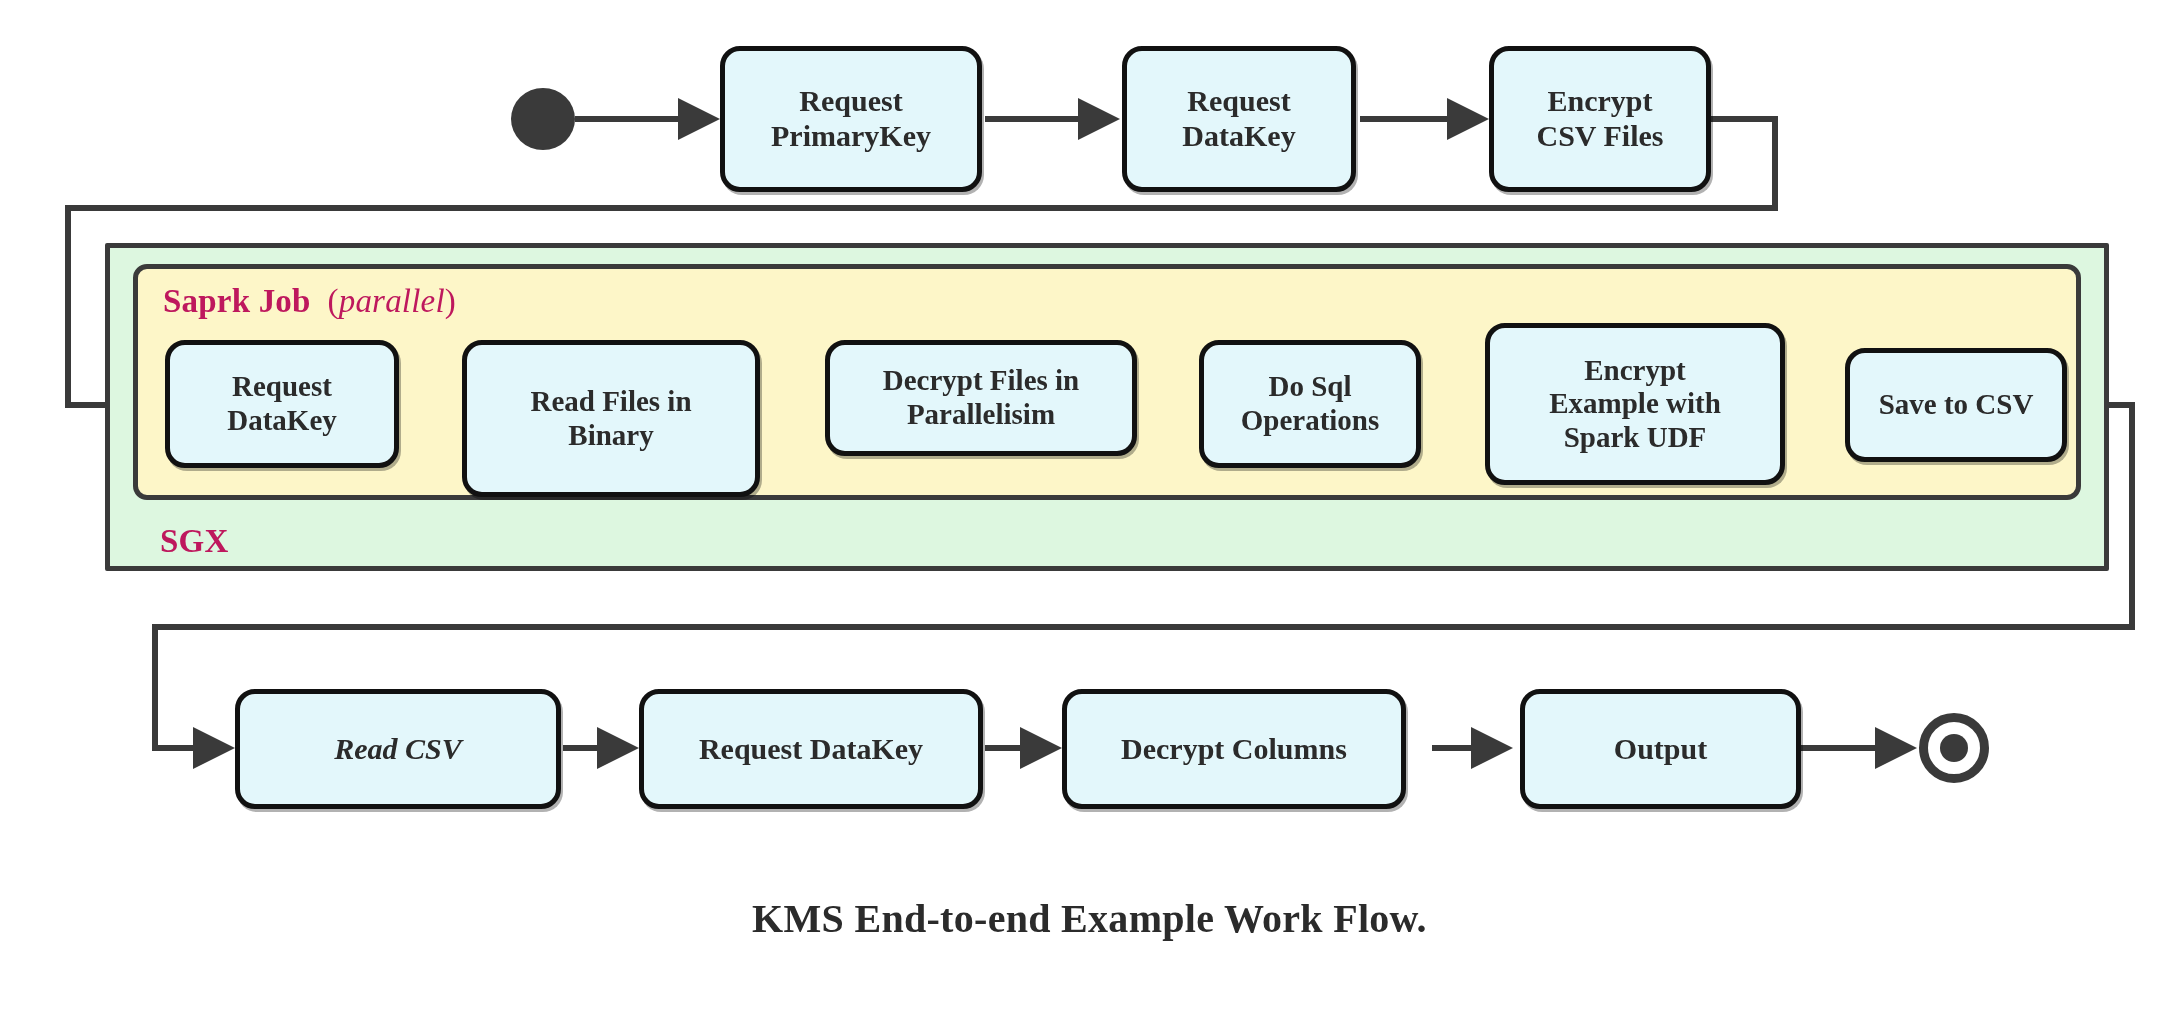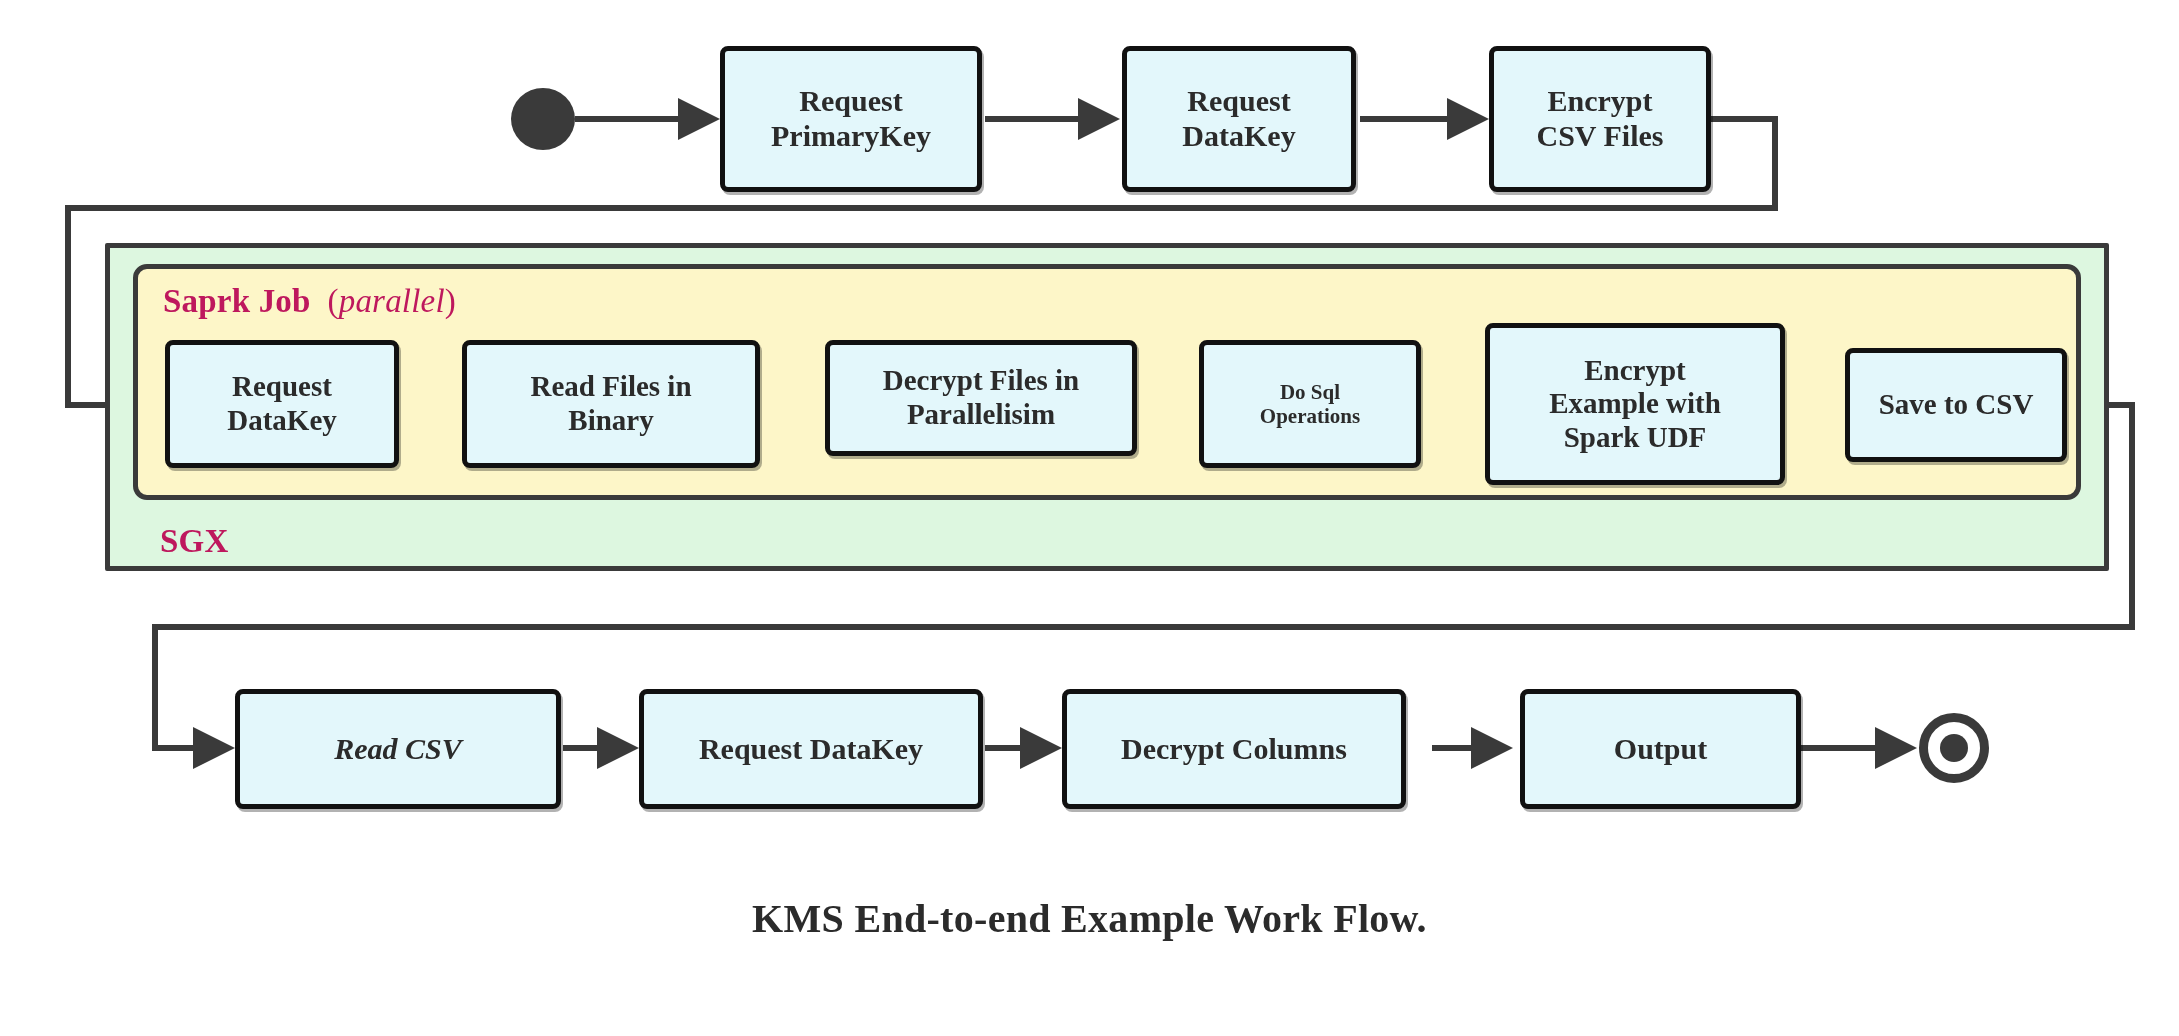--- a/index.html
+++ b/index.html
@@ -64,21 +64,21 @@
     font-style: italic;
     font-weight: normal;
   }
 
   
   .node {
     position: absolute;
     box-sizing: border-box;
     background: #e3f7fb;
     border: 5px solid #111111;
-    border-radius: 8px;
+    border-radius: 20px;
     display: flex;
     align-items: center;
     justify-content: center;
     text-align: center;
     color: #2b2b2b;
     font-weight: bold;
     font-size: 30px;
     line-height: 1.16;
     padding: 4px 8px;
     box-shadow: 2px 3px 0 rgba(0,0,0,0.30);
@@ -185,35 +185,35 @@
     <span>Saprk Job</span><span>&nbsp;&nbsp;</span><span class="paren">(</span><span class="ital">parallel</span><span class="paren">)</span>
   </div>
 
   <div class="node" style="left:165px; top:340px; width:234px; height:128px; font-size:29px;">
     <div>
       <span>Request</span>
       <span>DataKey</span>
     </div>
   </div>
 
-  <div class="node" style="left:462px; top:340px; width:298px; height:128px; font-size:29px;">
+  <div class="node" style="left:462px; top:340px; width:298px; height:157px; font-size:29px;">
     <div>
       <span>Read Files in</span>
       <span>Binary</span>
     </div>
   </div>
 
   <div class="node" style="left:825px; top:340px; width:312px; height:116px; font-size:29px;">
     <div>
       <span>Decrypt Files in</span>
       <span>Parallelisim</span>
     </div>
   </div>
 
-  <div class="node" style="left:1199px; top:340px; width:222px; height:128px; font-size:21px;">
+  <div class="node" style="left:1199px; top:340px; width:222px; height:128px; font-size:29px;">
     <div>
       <span>Do Sql</span>
       <span>Operations</span>
     </div>
   </div>
 
   <div class="node" style="left:1485px; top:323px; width:300px; height:162px; font-size:29px;">
     <div>
       <span>Encrypt</span>
       <span>Example with</span>

